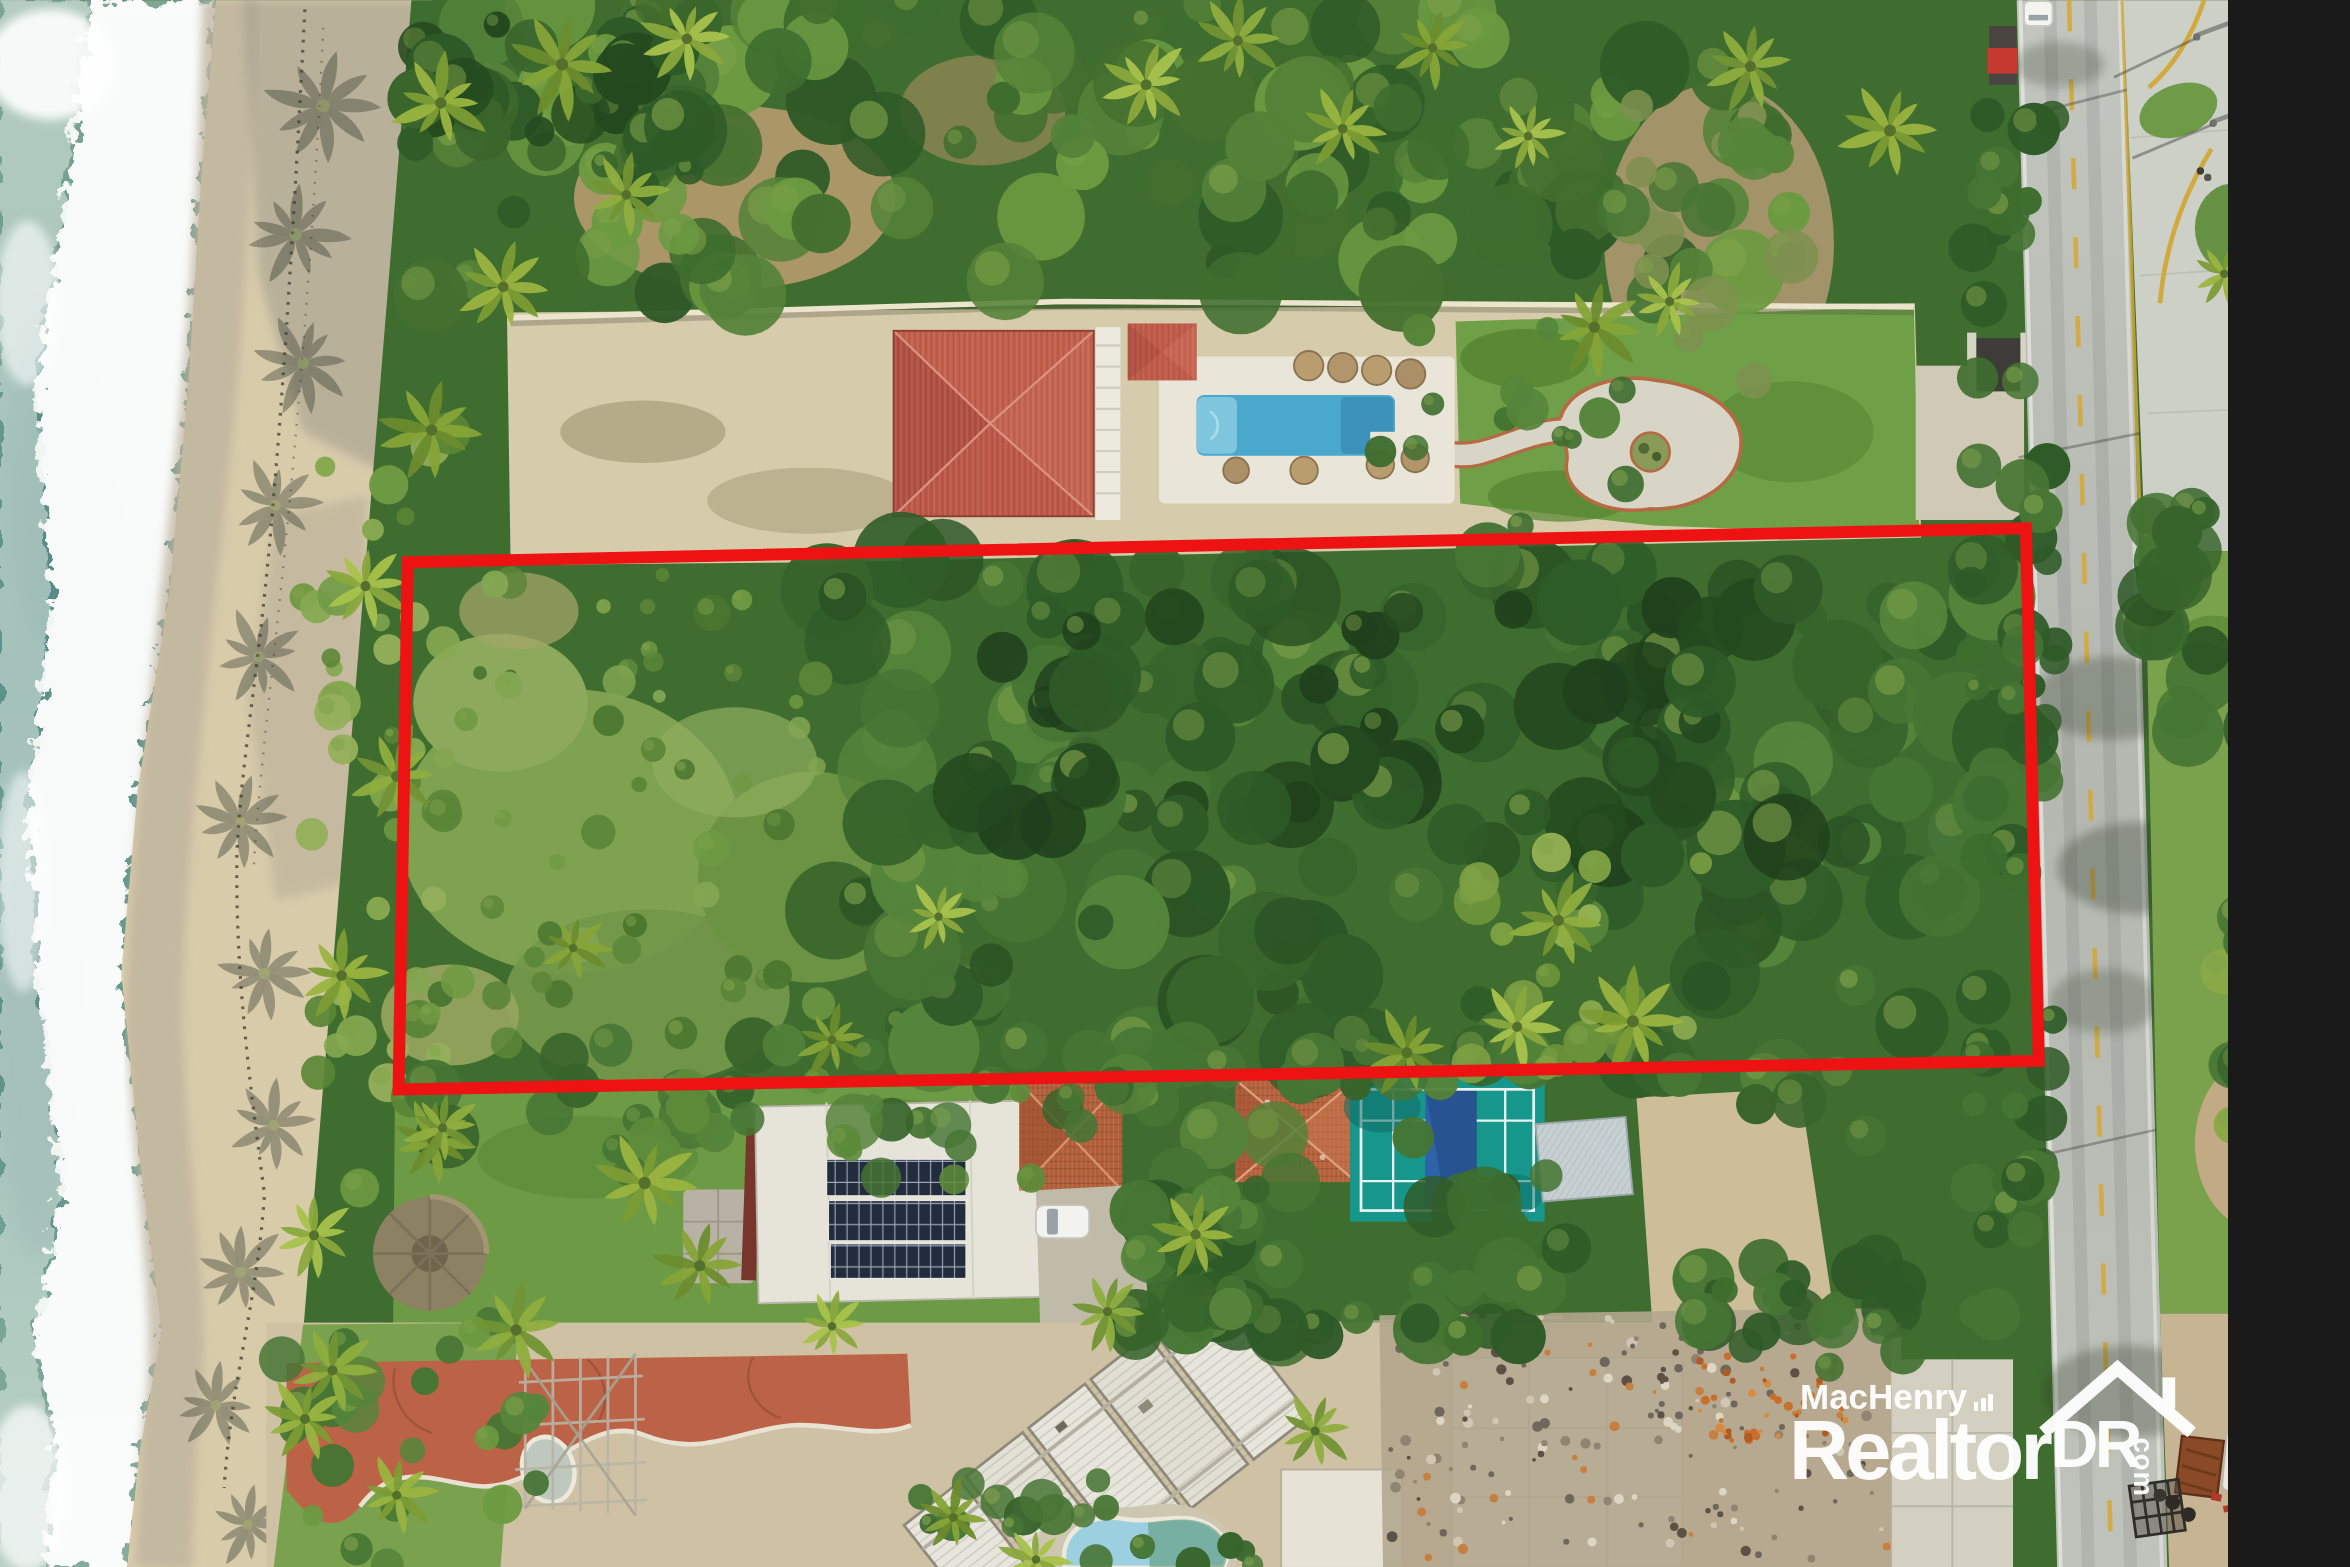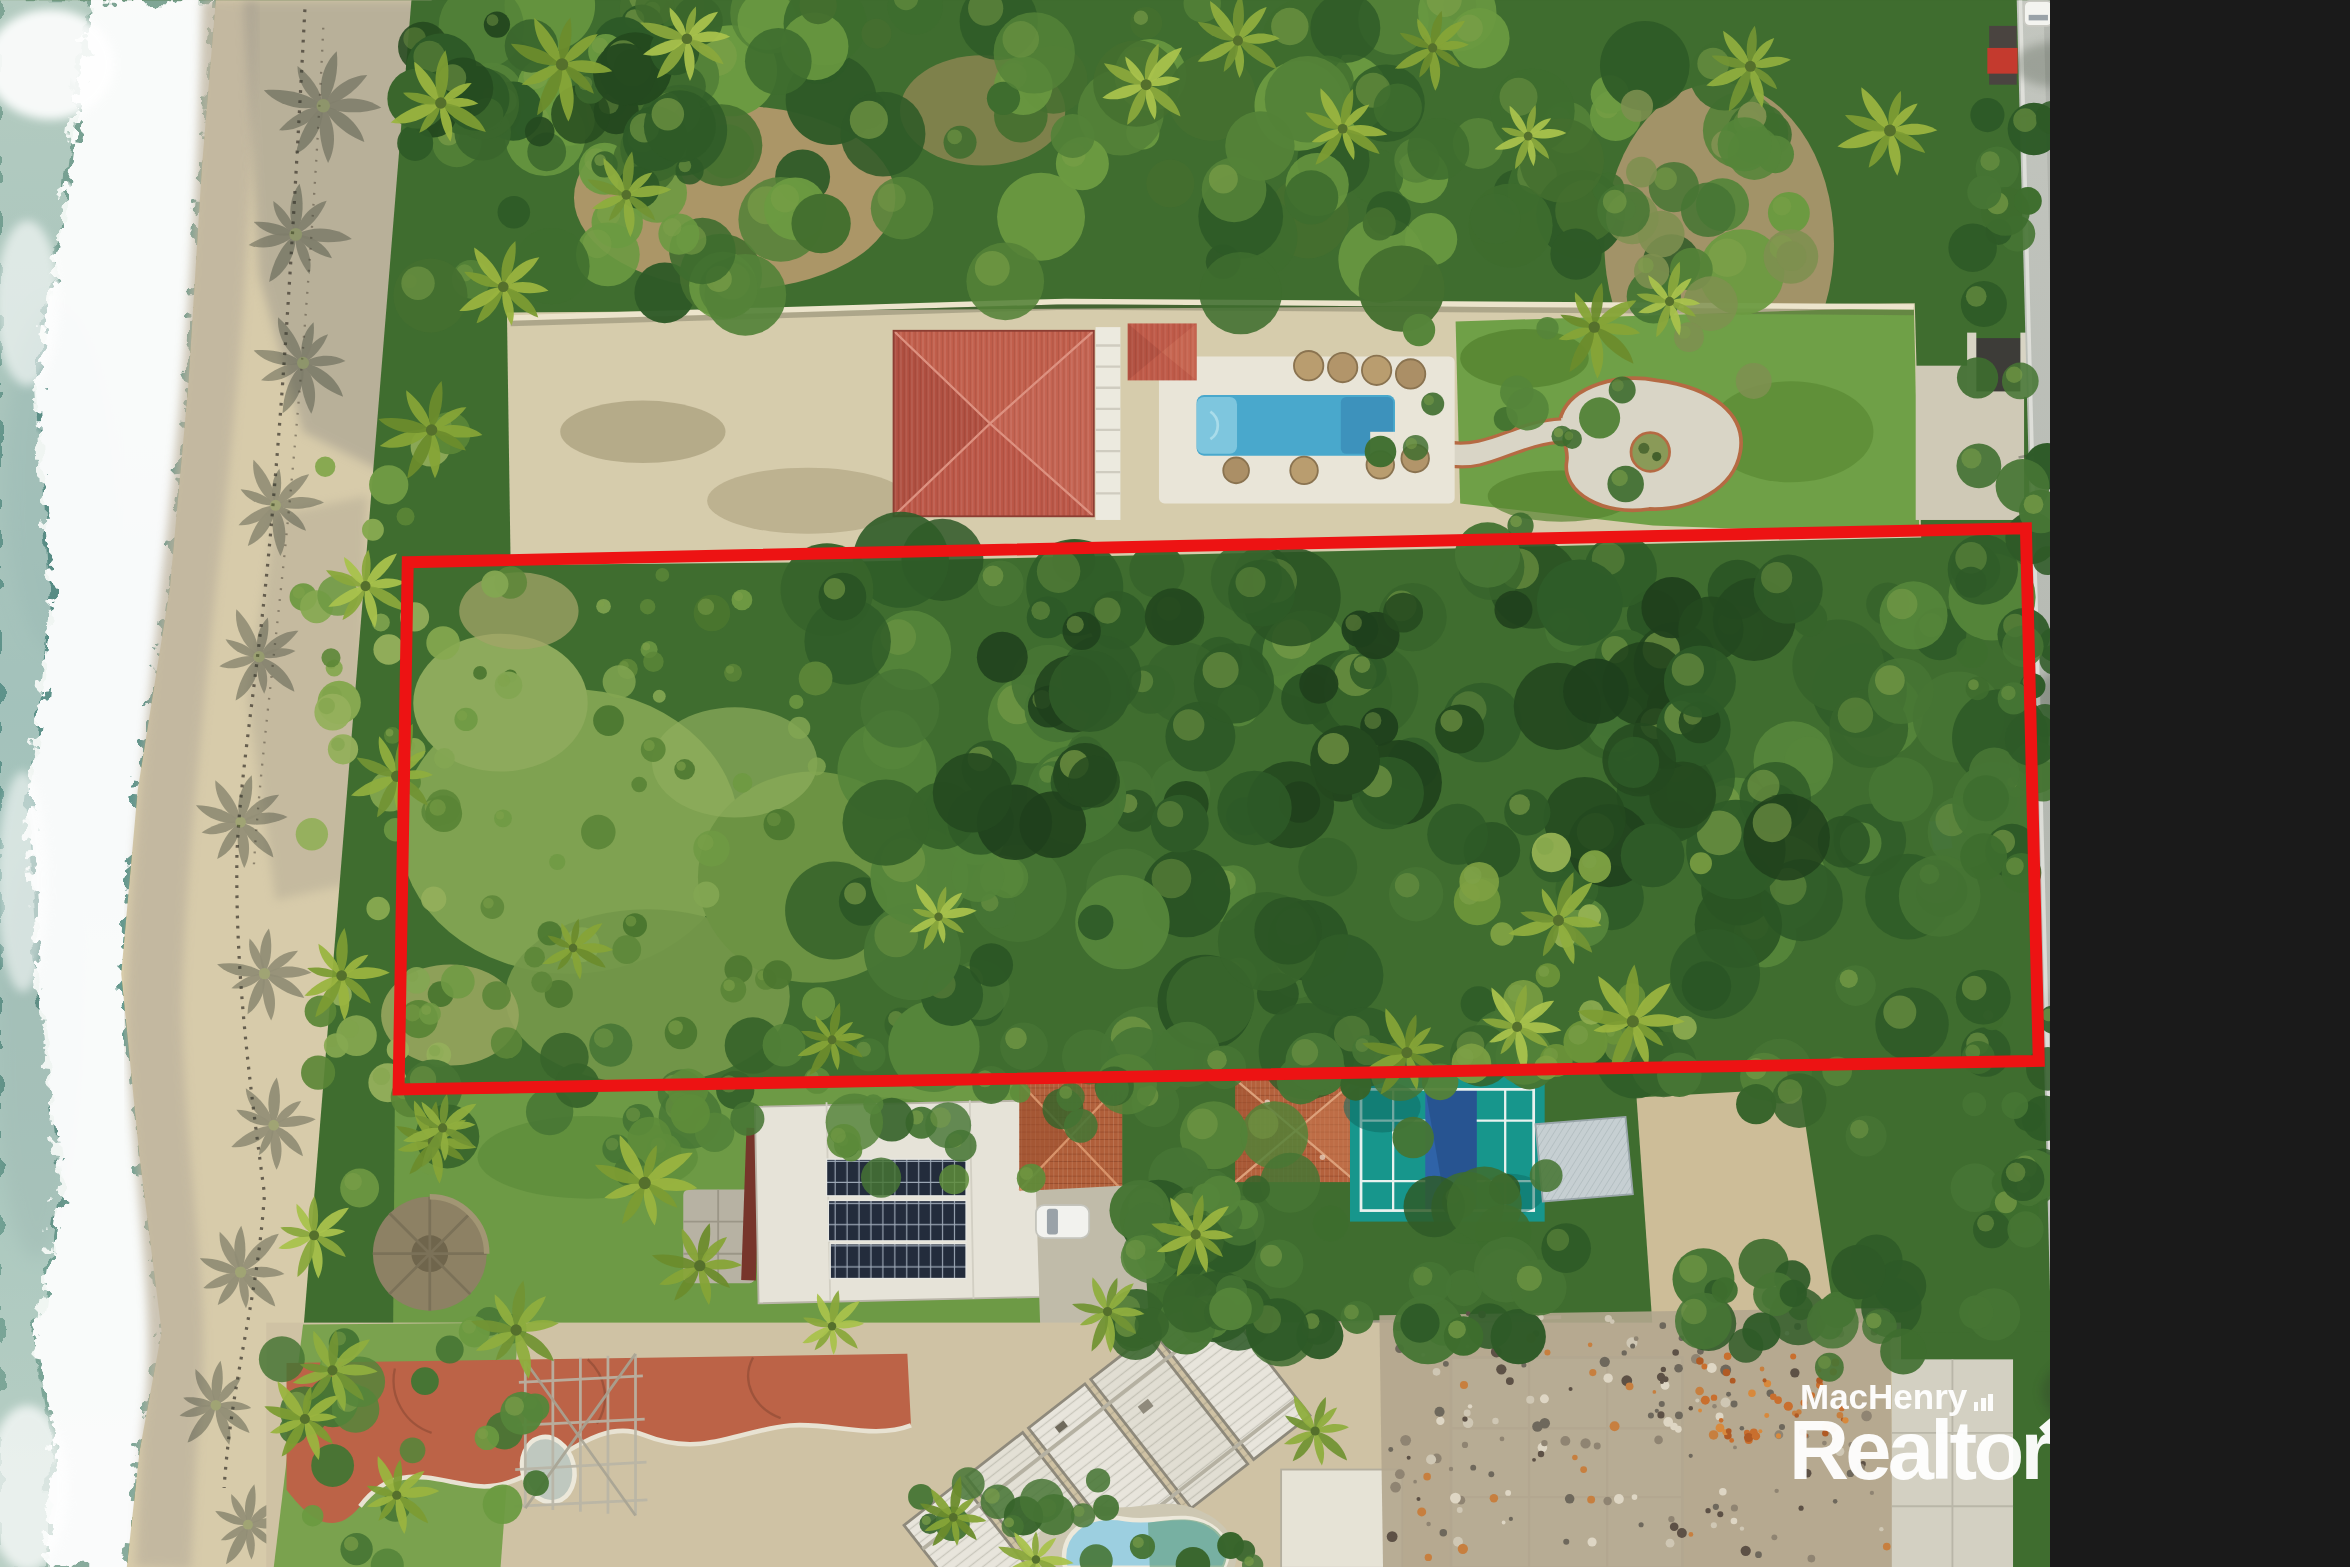--- a/index.html
+++ b/index.html
@@ -1,16 +1,16 @@
 <!DOCTYPE html>
 <html style="font-size:14.7px"><head>
 <meta charset="utf-8">
 <style>
   html,body{margin:0;padding:0;background:#1a1a1a}
-  .stage{position:relative;width:2050px;height:1568px;overflow:hidden;
+  .stage{position:relative;width:2228px;height:1568px;overflow:hidden;
          font-family:"Liberation Sans",sans-serif;background:#3f6d2f}
   svg.scene{position:absolute;left:0;top:0;display:block}
   
   .watermark{position:absolute;left:1789px;top:1377px;color:#fff;opacity:.96;z-index:10}
   .wm-row1{display:flex;align-items:flex-end;gap:6.4px;margin-left:11px;height:37px}
   .wm-brand{font-size:35px;font-weight:bold;line-height:1;letter-spacing:0}
   .wm-bars{display:flex;align-items:flex-end;gap:2.8px;padding-bottom:2.8px}
   .wm-bars i{display:block;width:4.6px;background:#fff}
   .wm-b1{height:9.2px}.wm-b2{height:13px}.wm-b3{height:17.4px}
   .wm-row2{display:flex;align-items:flex-start;margin-top:3.7px}

